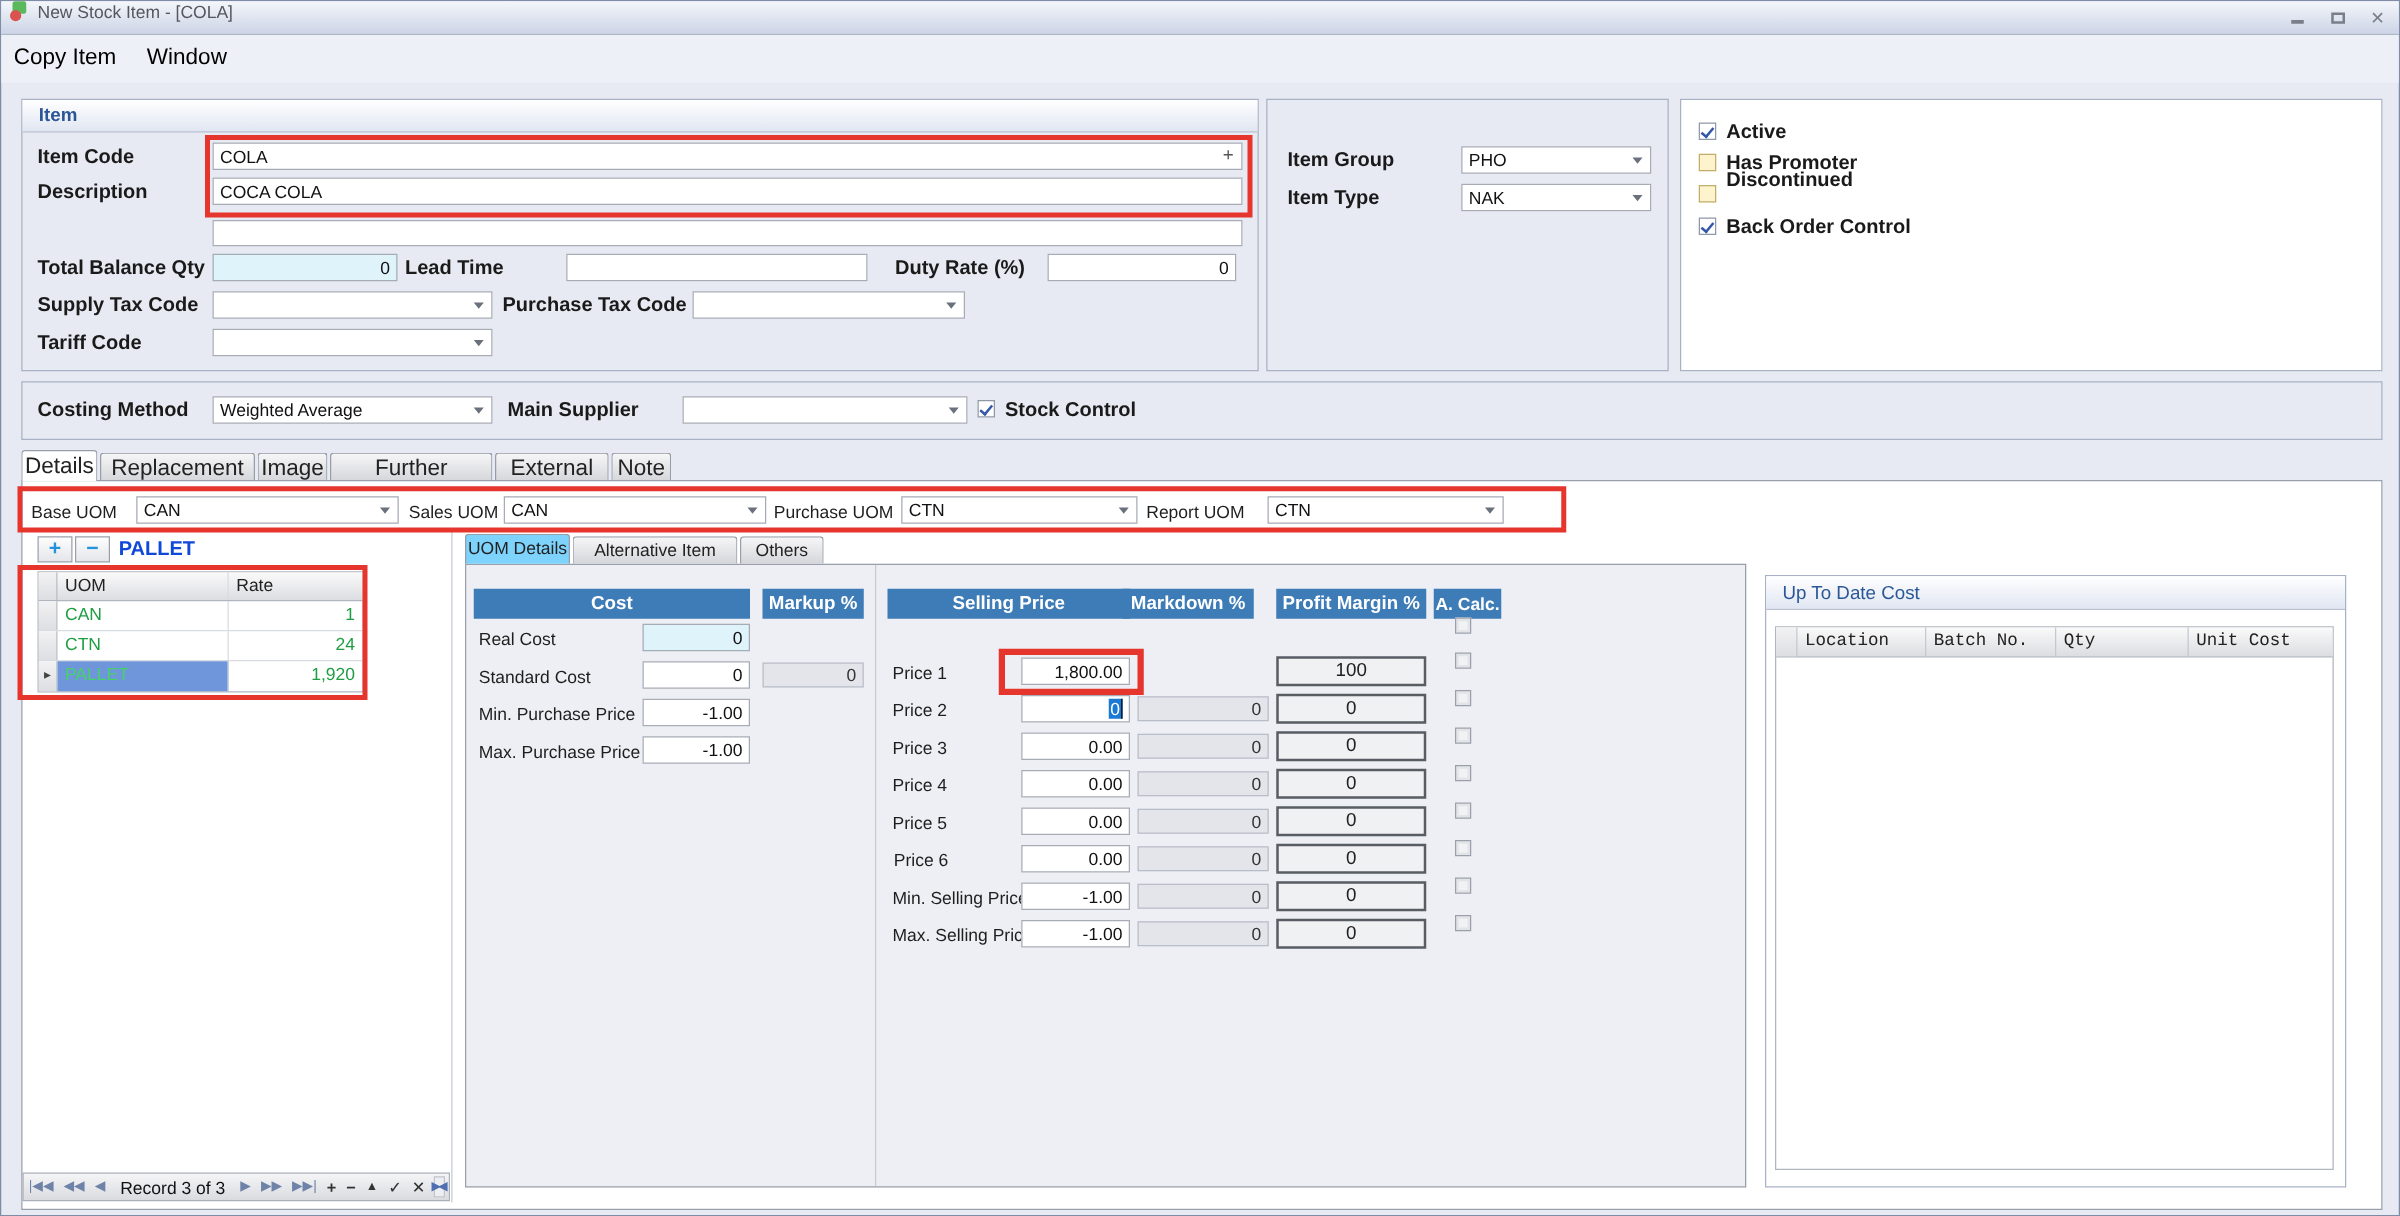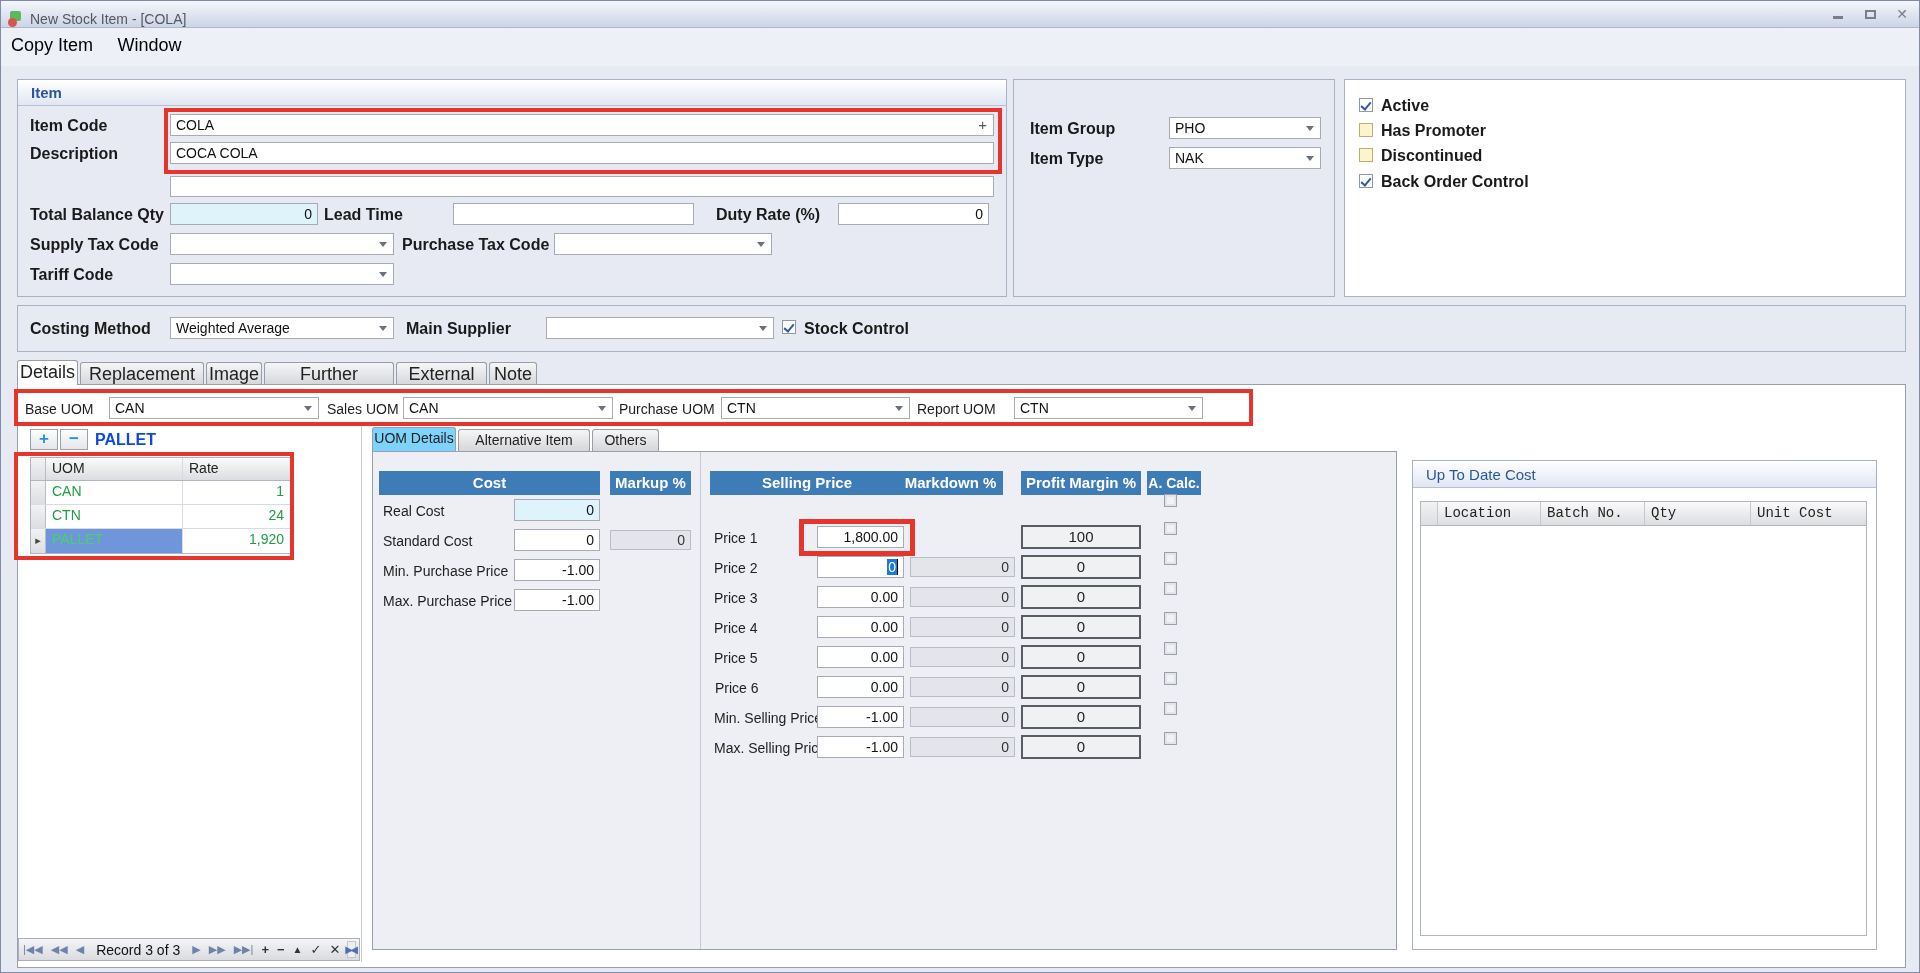--- a/index.html
+++ b/index.html
@@ -4,21 +4,21 @@
 <style>
   * { margin:0; padding:0; box-sizing:border-box; }
   html,body { width:1920px; height:973px; overflow:hidden;
     font-family:"Liberation Sans","DejaVu Sans",sans-serif; }
   #win { position:absolute; left:0; top:0; width:1920px; height:973px;
     background:#e7eaf2; border:1px solid #7f8ca8; }
 
   
   .titlebar { position:absolute; left:0; top:0; width:100%; height:27px;
     background:linear-gradient(#f4f6fb,#ccd4e6); border-bottom:1px solid #aeb6c8;
-    display:flex; align-items:flex-end; }
+    display:flex; align-items:flex-start; }
   .title-text { color:#55565e; font-size:14px; margin-left:6px; }
   .app-icon { width:16px; height:16px; margin-left:7px; position:relative; }
   .app-icon .sq1 { position:absolute; left:2px; top:0; width:11px; height:10px;
     background:#5cb85c; border-radius:2px; }
   .app-icon .sq2 { position:absolute; left:0; top:7px; width:9px; height:9px;
     background:#d9534f; border-radius:50%; }
   .win-btns { position:absolute; right:8px; top:4px; display:flex; gap:14px; }
   .win-btn { width:18px; height:18px; color:#7a7e88; font-size:14px; text-align:center;
     line-height:18px; cursor:default; }
   .min-glyph { display:inline-block; width:10px; height:3px; background:#7a7e88; margin-top:10px; }
@@ -164,21 +164,21 @@
     <div class="lbl" style="left:16px; top:70px;">Item Type</div>
     <div class="fld drop" style="left:155px; top:67px; width:152px;">NAK</div>
   </div>
 
   <div class="groupbox" style="left:1343px; top:78px; width:562px; height:218px; background:#fff;">
     <span class="cb checked" style="left:14px; top:18px;"></span>
     <div class="lbl" style="left:36px; top:17px;">Active</div>
     <span class="cb yellow" style="left:14px; top:43px;"></span>
     <div class="lbl" style="left:36px; top:42px;">Has Promoter</div>
     <span class="cb yellow" style="left:14px; top:68px;"></span>
-    <div class="lbl" style="left:36px; top:67px;">Discontinued</div>
+    <div class="lbl" style="left:36px; top:56px;">Discontinued</div>
     <span class="cb checked" style="left:14px; top:94px;"></span>
     <div class="lbl" style="left:36px; top:93px;">Back Order Control</div>
   </div>
 
   <div class="groupbox" style="left:16px; top:304px; width:1889px; height:47px;">
     <div class="lbl" style="left:12px; top:14px;">Costing Method</div>
     <div class="fld drop" style="left:152px; top:11px; width:224px;">Weighted Average</div>
     <div class="lbl" style="left:388px; top:14px;">Main Supplier</div>
     <div class="fld drop" style="left:528px; top:11px; width:228px;"></div>
     <span class="cb checked" style="left:764px; top:14px;"></span>

